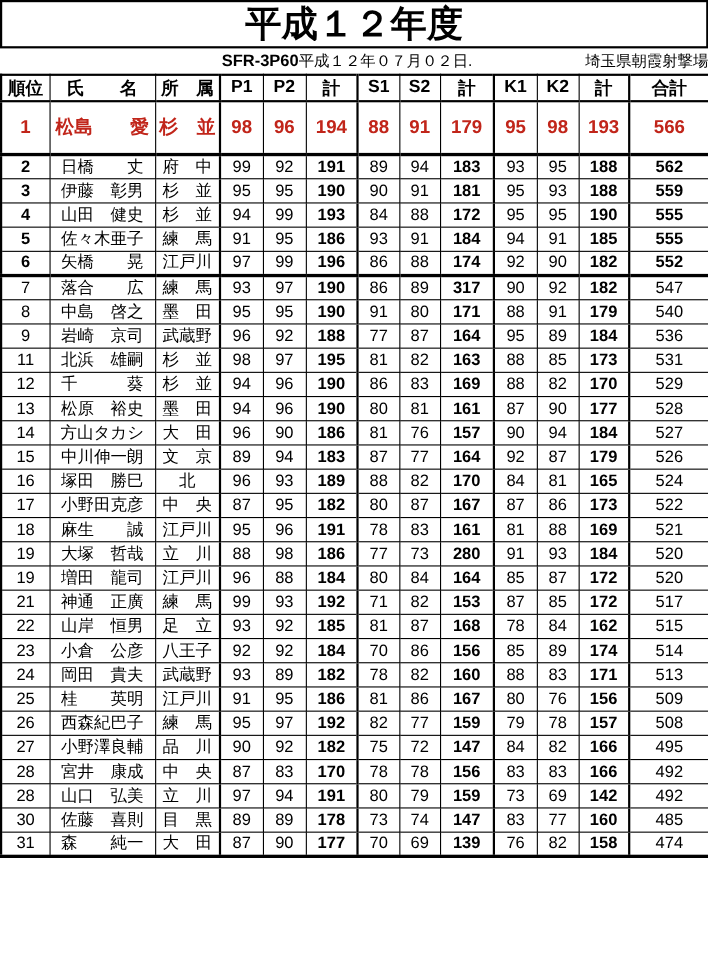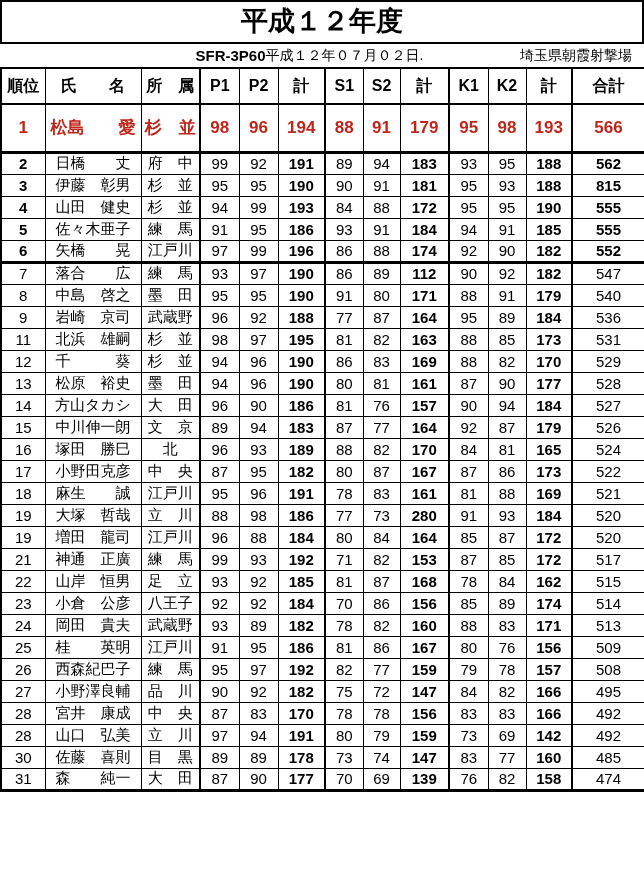--- a/index.html
+++ b/index.html
@@ -9,53 +9,53 @@
     background: #fff; color: #000;
     font-family: "Liberation Sans", sans-serif;
   }
   
   .title-box {
     border: 2px solid #000;
     text-align: center;
     padding: 3px 0 4px 0;
   }
   .title-box .t1, .title-box .t2 {
-    font-size: 27px;
+    font-size: 33px;
     font-weight: bold;
     line-height: 33px;
     white-space: pre;
   }
   
   .subheader {
     display: flex;
     align-items: center;
     height: 23px;
     font-size: 14px;
   }
   .subheader .left  { flex: 1; padding-left: 57px; font-weight: bold; font-size: 15px; text-align: right; }
   .subheader .center{ flex: 0 0 auto; text-align: right; white-space: pre; }
-  .subheader .right { flex: 1; text-align: right; padding-right: 12px; white-space: pre; }
+  .subheader .right { flex: 1; text-align: right; white-space: pre; }
   
   table.results {
     width: 644px;
     border-collapse: collapse;
     table-layout: fixed;
     border: 2px solid #000;
     border-bottom: 3px solid #000;
   }
   .results th, .results td {
     border: 1px solid #000;
     text-align: center;
     vertical-align: middle;
     padding: 0;
     overflow: hidden;
     white-space: pre;
   }
   .results thead th {
-    height: 36px;
+    height: 24px;
     font-size: 16px;
     font-weight: bold;
     border-bottom: 2px solid #000;
   }
   .results tbody td {
     height: 22px;
     font-size: 15px;
   }
   
   col.c-rank {width:44px} col.c-name {width:96px} col.c-club {width:59px}
@@ -167,21 +167,21 @@
         <td class="c-club">杉　並</td>
         <td class="c-p1">95</td>
         <td class="c-p2">95</td>
         <td class="c-pt">190</td>
         <td class="c-s1">90</td>
         <td class="c-s2">91</td>
         <td class="c-st">181</td>
         <td class="c-k1">95</td>
         <td class="c-k2">93</td>
         <td class="c-kt">188</td>
-        <td class="c-total">815</td>
+        <td class="c-total">559</td>
       </tr>
       <tr class="finalist">
         <td class="c-rank">4</td>
         <td class="c-name">山田　健史</td>
         <td class="c-club">杉　並</td>
         <td class="c-p1">94</td>
         <td class="c-p2">99</td>
         <td class="c-pt">193</td>
         <td class="c-s1">84</td>
         <td class="c-s2">88</td>
@@ -223,21 +223,21 @@
       </tr>
       <tr>
         <td class="c-rank">7</td>
         <td class="c-name">落合　　広</td>
         <td class="c-club">練　馬</td>
         <td class="c-p1">93</td>
         <td class="c-p2">97</td>
         <td class="c-pt">190</td>
         <td class="c-s1">86</td>
         <td class="c-s2">89</td>
-        <td class="c-st">112</td>
+        <td class="c-st">317</td>
         <td class="c-k1">90</td>
         <td class="c-k2">92</td>
         <td class="c-kt">182</td>
         <td class="c-total">547</td>
       </tr>
       <tr>
         <td class="c-rank">8</td>
         <td class="c-name">中島　啓之</td>
         <td class="c-club">墨　田</td>
         <td class="c-p1">95</td>

